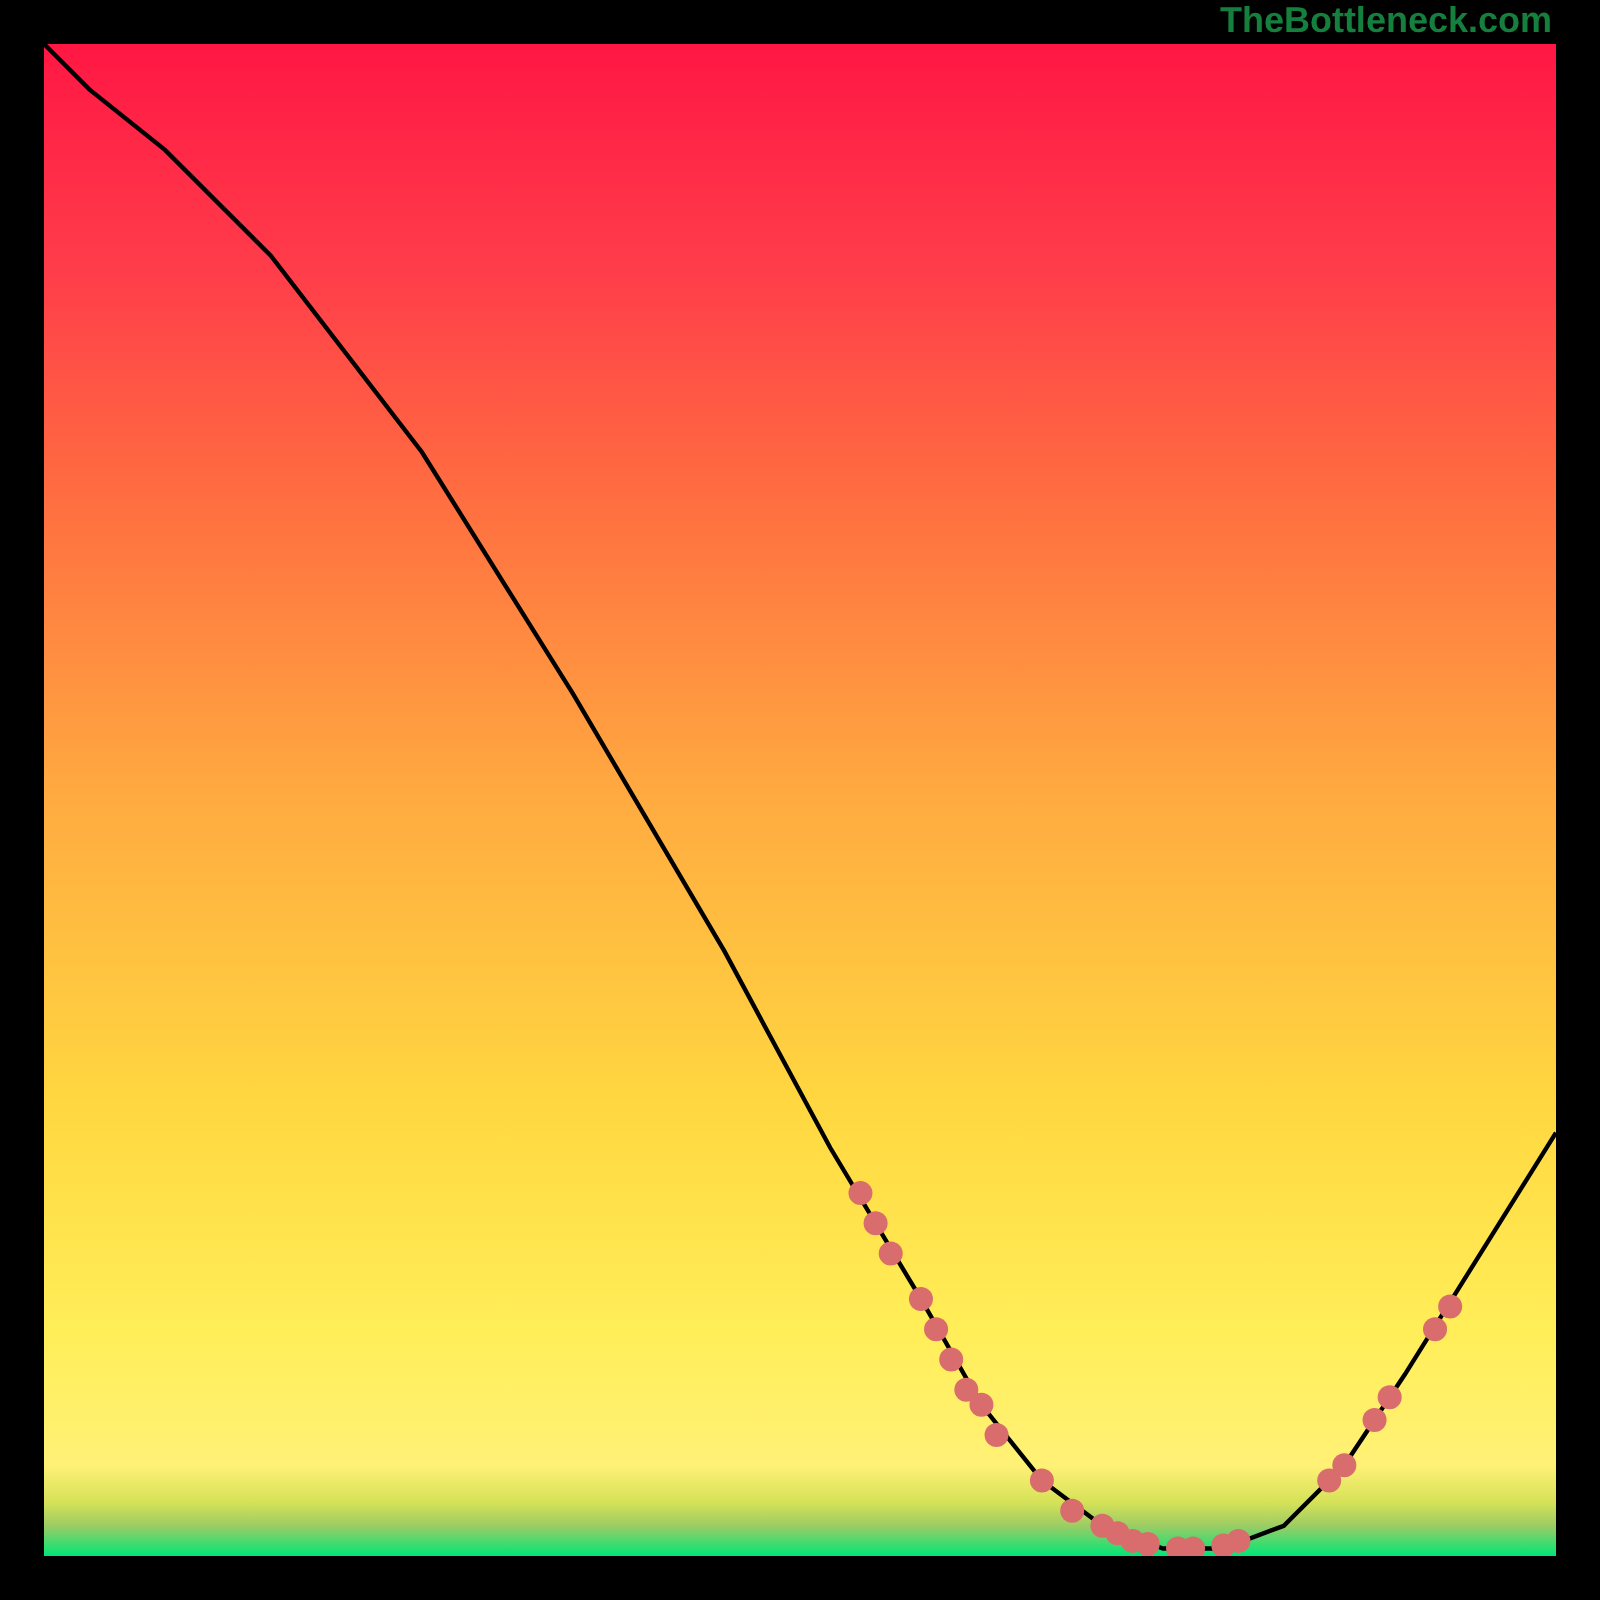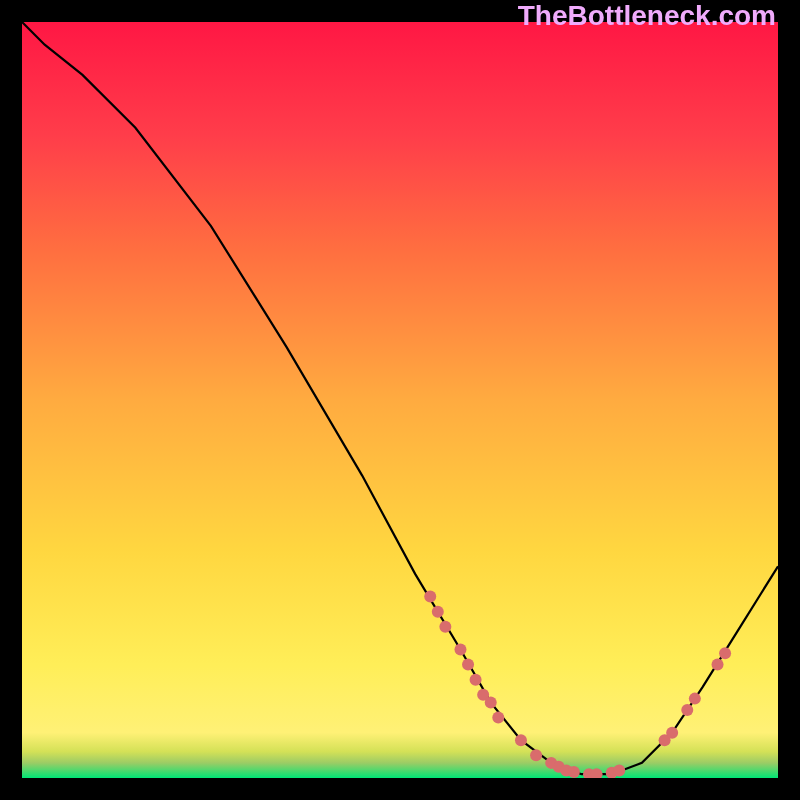--- a/index.html
+++ b/index.html
@@ -15,22 +15,22 @@
     position: absolute;
     left: 22px;
     top: 22px;
     width: 756px;
     height: 756px;
   }
   .watermark {
     position: absolute;
     top: 0px;
     right: 24px;
-    color: #f0abfc;
-    font-size: 28px;
+    color: #15803d;
+    font-size: 18px;
     font-weight: bold;
     z-index: 10;
   }
   svg {
     display: block;
   }
 </style>
 </head>
 <body>
 

